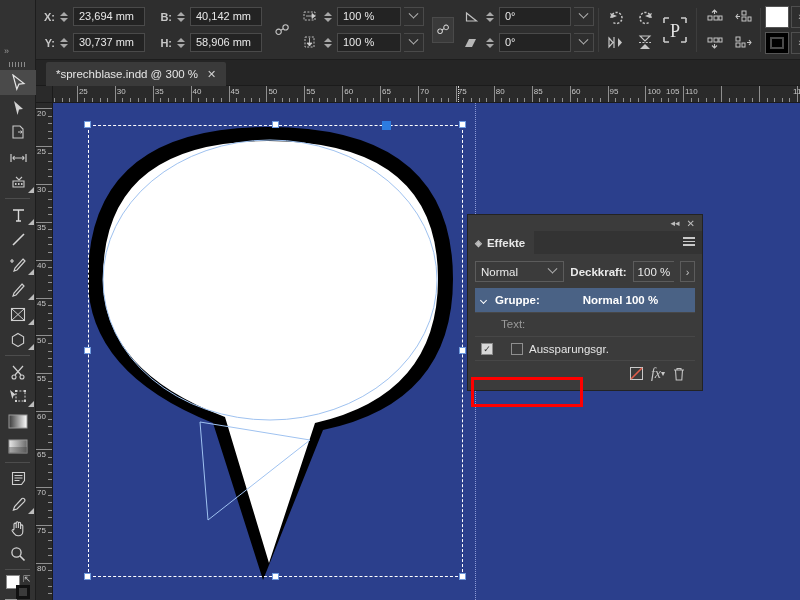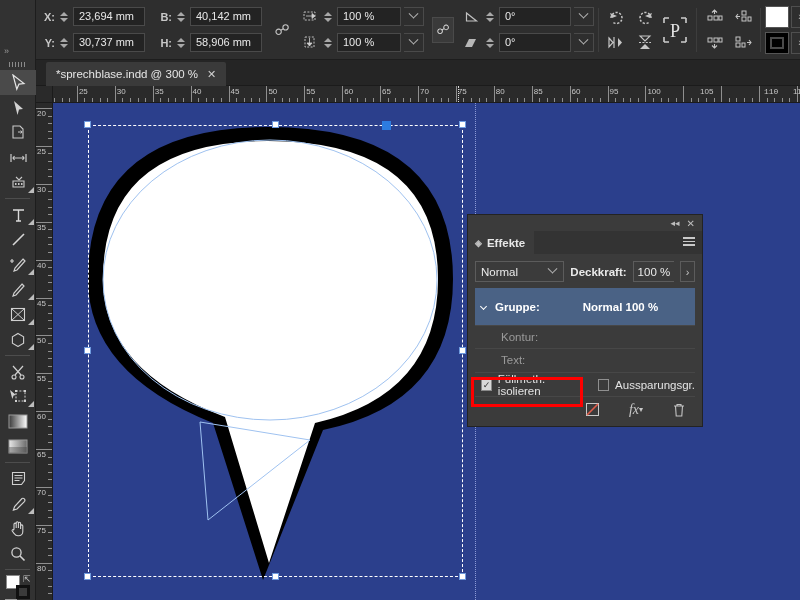--- a/index.html
+++ b/index.html
@@ -118,36 +118,36 @@
   .p-row1{ display:flex; align-items:center; gap:6px;}
   .modesel{ width:104px;height:21px; background:#3b3b3b; border:1px solid #5c5c5c;
     display:flex; align-items:center; justify-content:space-between;
     padding:0 5px; color:#eaeaea; font-size:11.5px;}
   .opacity-lab{ color:#eaeaea; font-size:11.5px; font-weight:bold;}
   .opbox{ width:48px; height:21px; background:#3b3b3b; border:1px solid #5c5c5c;
     border-right:none; color:#eaeaea; font-size:11.5px; display:flex;
     align-items:center; padding:0 4px;}
   .oparrow{ width:17px;height:21px; border:1px solid #5c5c5c; background:#3b3b3b;
     display:flex;align-items:center;justify-content:center;color:#c4c4c4;font-size:11px;}
-  .grouprow{ margin-top:6px; height:37px; background:#4a6285; display:flex;
+  .grouprow{ margin-top:6px; height:24px; background:#4a6285; display:flex;
     align-items:center; color:#ffffff; font-size:11.5px; font-weight:bold;
     padding-left:6px; gap:7px;}
   .grouprow .val{ margin-left:36px; }
   .subrow{ height:23px; display:flex; align-items:center; padding-left:26px;
     color:#9a9a9a; font-size:11.5px; border-top:1px solid #474747;}
   .checkrow{ height:24px; display:flex; align-items:center; gap:6px;
     border-top:1px solid #474747; margin-top:1px;}
   .chk{ width:12px;height:12px; background:#d8d8d8; border:1px solid #8a8a8a;
     display:flex;align-items:center;justify-content:center; color:#333; font-size:9px;}
   .chk.off{ background:#3b3b3b; border-color:#8f8f8f;}
   .chklab{ color:#e4e4e4; font-size:11.5px;}
   .redbox{ position:absolute; left:471px; top:377px; width:112px; height:30px;
     border:3px solid #ff0000; pointer-events:none; z-index:6;}
   .p-foot{ height:26px; display:flex; align-items:center; justify-content:flex-end;
-    gap:30px; padding-right:10px; border-top:1px solid #474747;}
+    gap:8px; padding-right:10px; border-top:1px solid #474747;}
   .fticon{ color:#c9c9c9; font-size:13px; display:flex; align-items:center;}
 </style>
 </head>
 <body>
 
 <div id="app">
 
   <div class="ctrlbar">
 
     <div class="refpoint">
@@ -651,22 +651,22 @@
       <div class="rlabel" style="left: 270.3px; top: 2px;">55</div>
       <div class="rlabel" style="left: 308.2px; top: 2px;">60</div>
       <div class="rlabel" style="left: 346.1px; top: 2px;">65</div>
       <div class="rlabel" style="left: 384px; top: 2px;">70</div>
       <div class="rlabel" style="left: 421.9px; top: 2px;">75</div>
       <div class="rlabel" style="left: 459.8px; top: 2px;">80</div>
       <div class="rlabel" style="left: 497.7px; top: 2px;">85</div>
       <div class="rlabel" style="left: 535.6px; top: 2px;">60</div>
       <div class="rlabel" style="left: 573.5px; top: 2px;">95</div>
       <div class="rlabel" style="left: 611.4px; top: 2px;">100</div>
-      <div class="rlabel" style="left: 664px; top: 2px;">105</div>
-      <div class="rlabel" style="left: 728px; top: 2px; font-family: Liberation Mono, monospace;">110</div>
+      <div class="rlabel" style="left: 630px; top: 2px;">105</div>
+      <div class="rlabel" style="left: 649px; top: 2px;">110</div>
       <div class="rlabel" style="left: 725.1px; top: 2px; margin-left: 32px;">115</div>
       <div style="position: absolute; left: 422px; top: 0px; bottom: 0px; border-left: 1px dotted rgb(216, 216, 216);"></div>
     </div>
 
   <div class="vruler" id="vruler">
       <div class="tick" style="top: 5px; height: 1px; right: 0px; width: 16px;"></div>
       <div class="tick" style="top: 12.58px; height: 1px; right: 0px; width: 4px;"></div>
       <div class="tick" style="top: 20.16px; height: 1px; right: 0px; width: 4px;"></div>
       <div class="tick" style="top: 27.74px; height: 1px; right: 0px; width: 4px;"></div>
       <div class="tick" style="top: 35.32px; height: 1px; right: 0px; width: 4px;"></div>
@@ -805,29 +805,25 @@
         <span class="oparrow">›</span>
       </div>
 
       <div class="grouprow">
         <i class="chev" style="transform:rotate(45deg);width:5px;height:5px;border-color:#fff;margin-right:2px"></i>
         <span>Gruppe:</span>
         <span class="val">Normal 100 %</span>
       </div>
 
       <div class="subrow">
-        <span>Kontur:</span>
-      </div>
-      <div class="subrow">
         <span>Text:</span>
       </div>
 
       <div class="checkrow" style="padding-left:6px">
         <span class="chk">✓</span>
-        <span class="chklab">Füllmeth. isolieren</span>
         <span class="chk off" style="margin-left:12px"></span>
         <span class="chklab">Aussparungsgr.</span>
       </div>
 
       <div class="p-foot">
         <span class="fticon">
           <svg width="13" height="13" viewBox="0 0 13 13">
               <rect x="0.5" y="0.5" width="12" height="12" fill="none" stroke="#c9c9c9"></rect>
               <path d="M1 12L12 1" stroke="#e25c4a" stroke-width="1.6"></path>
             </svg>

